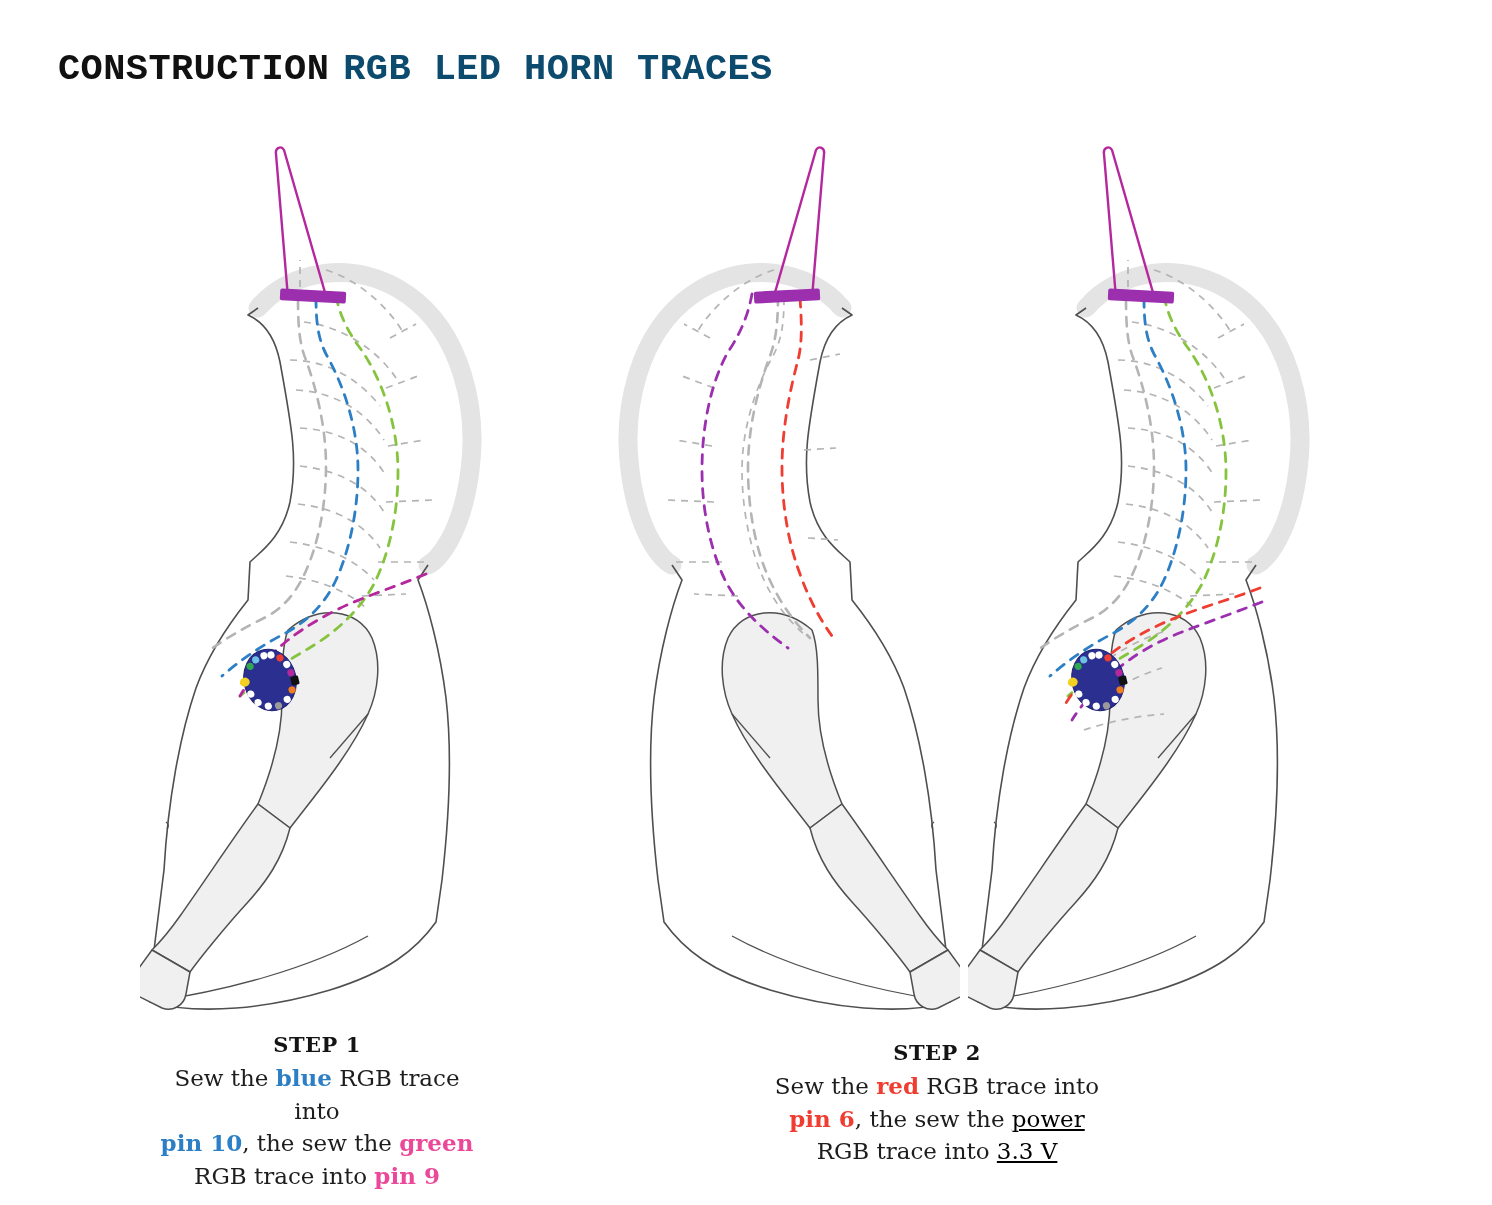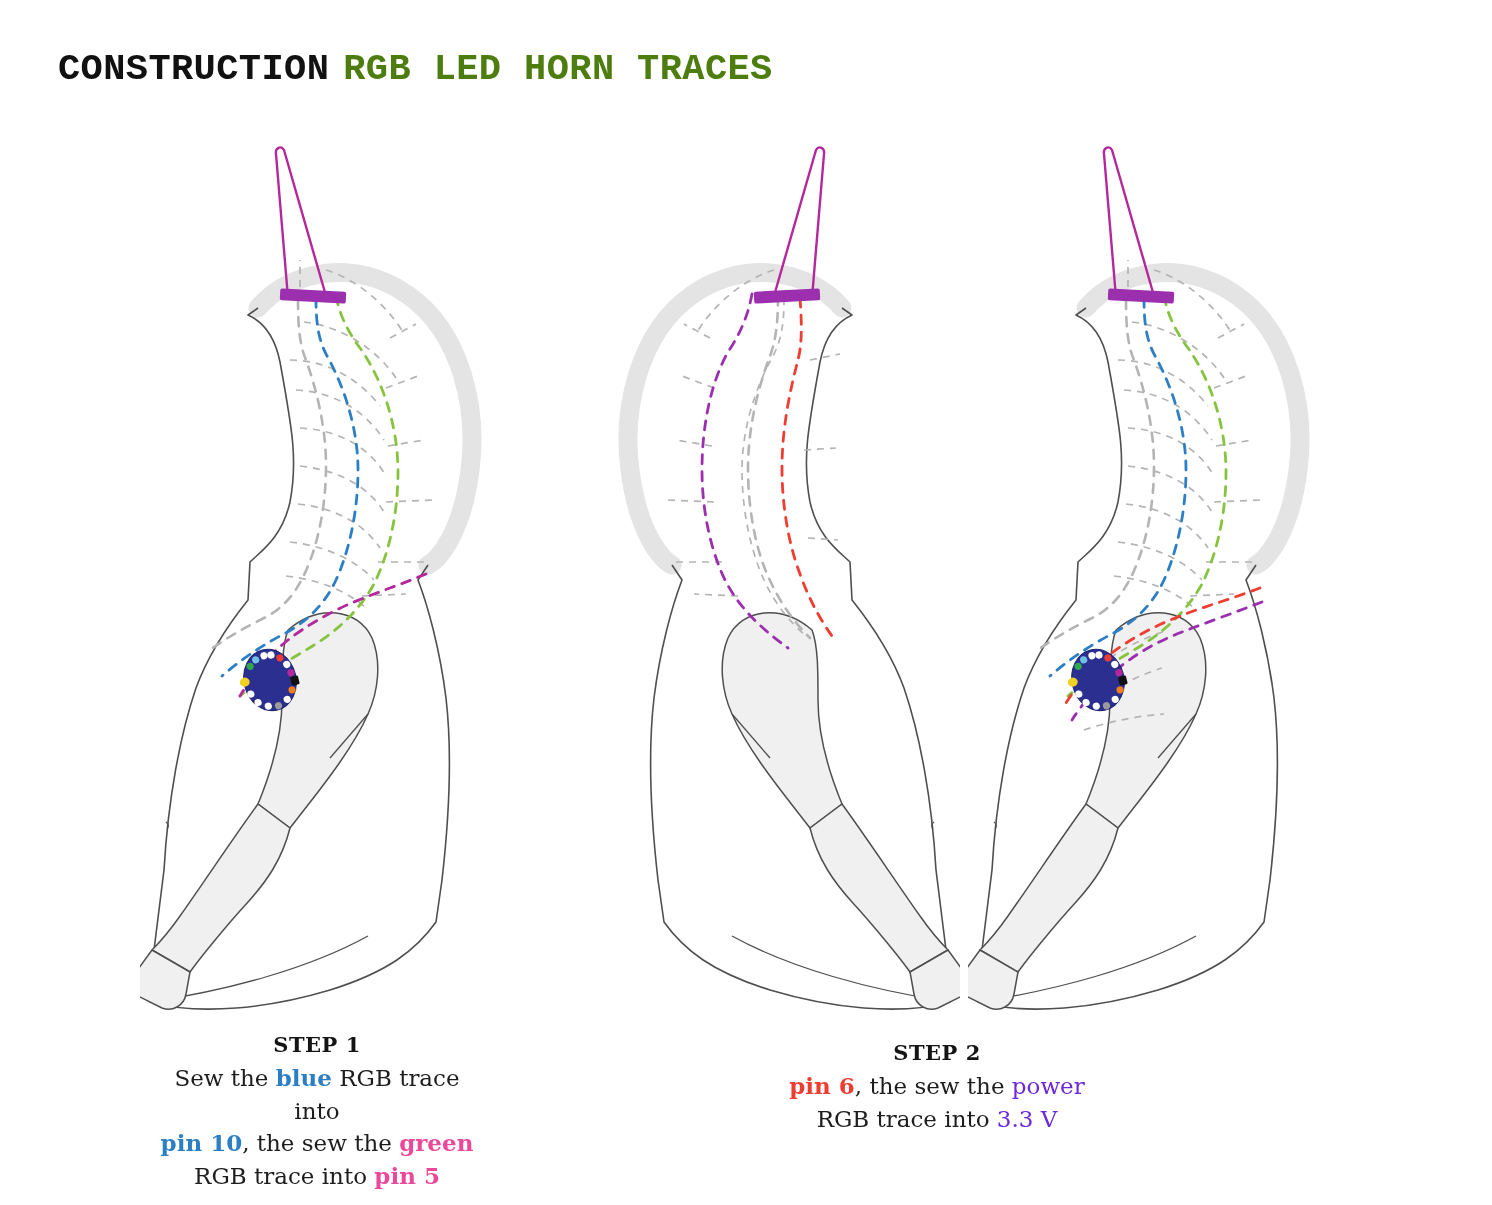--- a/index.html
+++ b/index.html
@@ -7,36 +7,36 @@
   .page{position:relative;width:1492px;height:1205px;background:#fff;}
 
   
   .title-bar{position:absolute;left:58px;top:48px;white-space:nowrap;}
   .title-main,.title-sub{
     font-family:Liberation Mono, monospace;
     font-weight:700;font-size:37px;letter-spacing:0.4px;
     display:inline-block;vertical-align:baseline;
   }
   .title-main{color:#111111;}
-  .title-sub{color:#4d7c0f;margin-left:14px;}
+  .title-sub{color:#0c4a6e;margin-left:14px;}
 
   
   .figures{position:absolute;left:0;top:110px;width:1492px;height:930px;}
   .figsvg{position:absolute;top:0;}
 
   
   .caption{position:absolute;text-align:center;width:330px;
            font-family:"DejaVu Serif","Liberation Serif",serif;}
   .cap-title{font-weight:700;font-size:21px;color:#141414;letter-spacing:0.5px;margin-bottom:5px;}
   .cap-body{font-size:23px;line-height:1.42;color:#1d1d1d;}
   .cap-body b{font-weight:700;}
   .c-blue{color:#2c7fc4;}
   .c-green{color:#ec4899;}
   .c-red{color:#ef3d31;}
-  .c-gray{color:#6d28d9;}
+  .c-gray{color:#000000;text-decoration:underline;}
   #caption-1{left:152px;top:1032px;}
   #caption-2{left:772px;top:1040px;}
 </style>
 </head>
 <body>
 
 <div class="page">
 
   <div class="title-bar">
     <span class="title-main">CONSTRUCTION</span><span class="title-sub">RGB LED HORN TRACES</span>
@@ -303,25 +303,26 @@
       </g>
     </svg>
 
   </div>
 
   <div class="caption" id="caption-1">
     <div class="cap-title">STEP 1</div>
     <div class="cap-body">
       <div><span>Sew the </span><b class="c-blue">blue</b><span> RGB trace into</span></div>
       <div><b class="c-blue">pin 10</b><span>, the sew the </span><b class="c-green">green</b></div>
-      <div><span>RGB trace into </span><b class="c-green">pin 5</b></div>
+      <div><span>RGB trace into </span><b class="c-green">pin 9</b></div>
     </div>
   </div>
 
   <div class="caption" id="caption-2">
     <div class="cap-title">STEP 2</div>
     <div class="cap-body">
+      <div><span>Sew the </span><b class="c-red">red</b><span> RGB trace into</span></div>
       <div><b class="c-red">pin 6</b><span>, the sew the </span><span class="c-gray">power</span></div>
       <div><span>RGB trace into </span><span class="c-gray">3.3 V</span></div>
     </div>
   </div>
 
 </div>
 
 </body></html>

